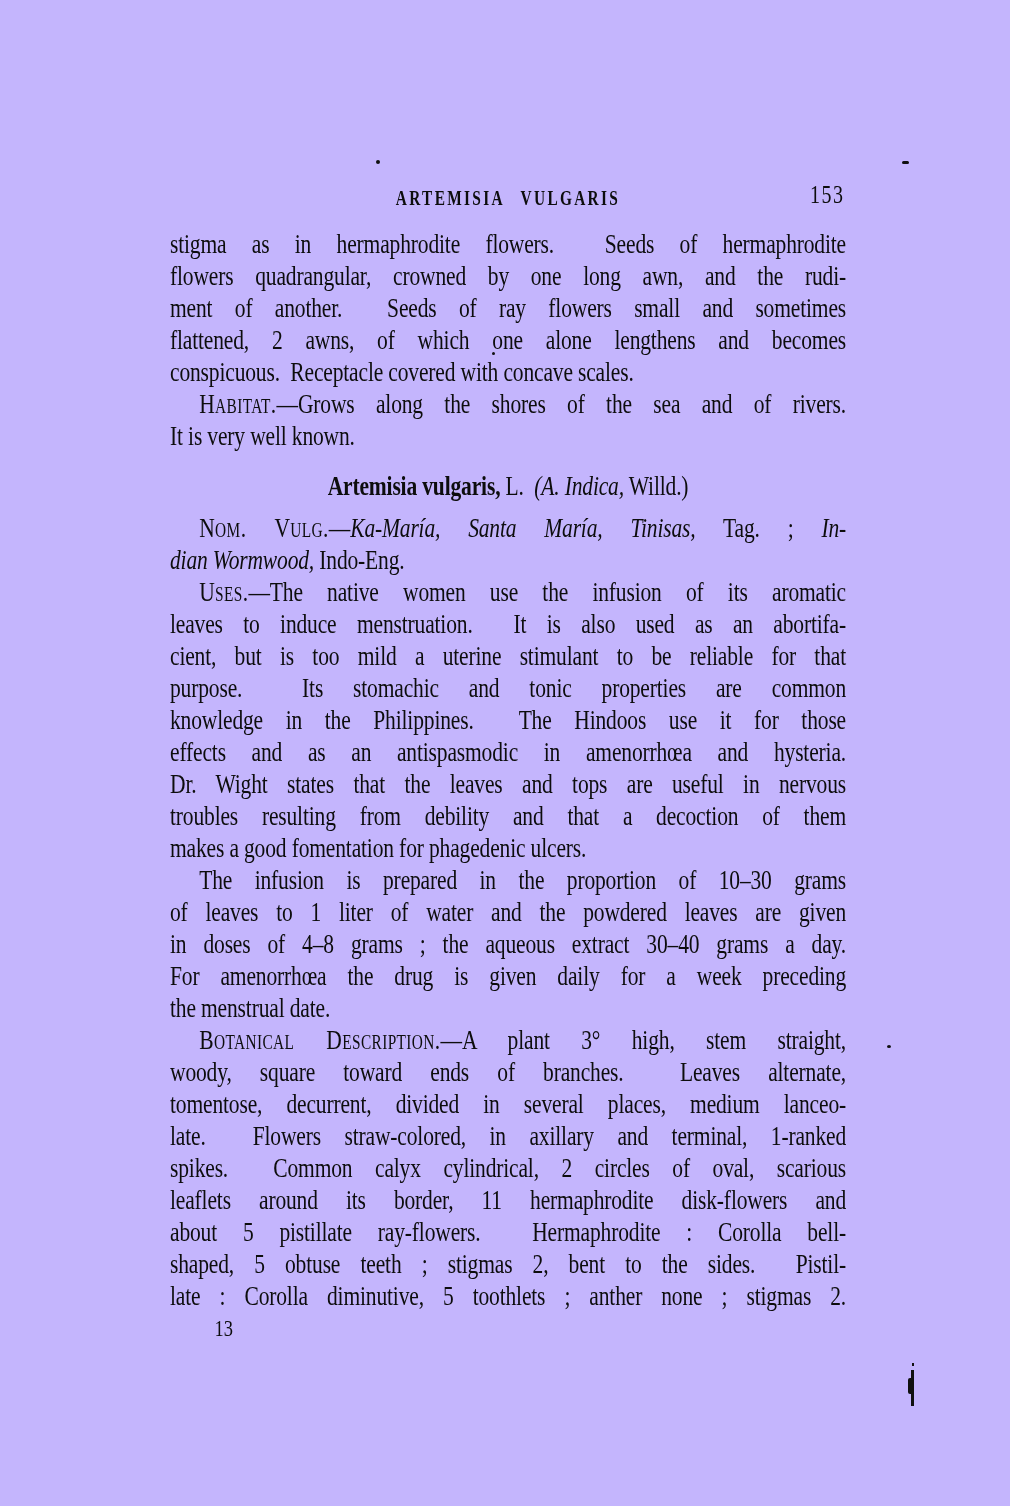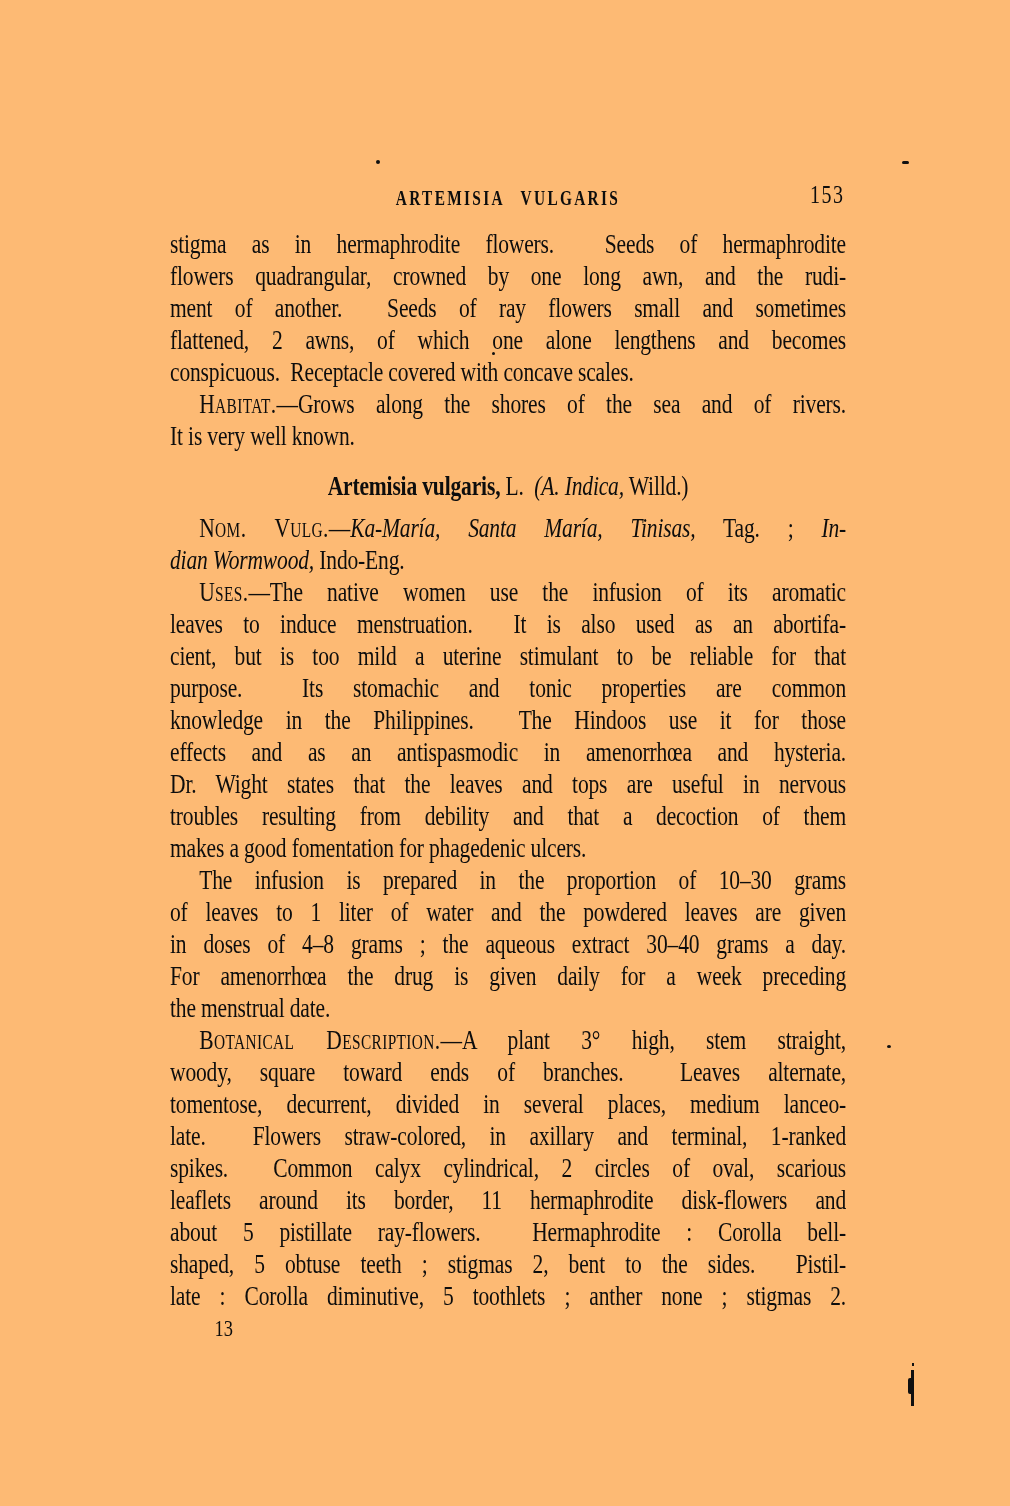--- a/index.html
+++ b/index.html
@@ -1,18 +1,18 @@
 <!DOCTYPE html>
 <html><head>
 <meta charset="utf-8">
 <style>
   html,body { margin:0; padding:0; background:#e8e8e8; }
   .page {
     position:relative; width:1010px; height:1506px;
-    background:#fdba74; overflow:hidden;
+    background:#c4b5fd; overflow:hidden;
     font-family:"Liberation Serif","DejaVu Serif",serif;
     color:#0d0d0d;
   }
   .scalewrap {
     position:absolute; left:170px; top:152px; width:880px;
     transform:scaleX(0.7682); transform-origin:top left;
   }
   .runhead { position:relative; height:26px; margin-top:33px; }
   .runhead .title {
     display:block; text-align:center; font-size:20px; font-weight:700;

